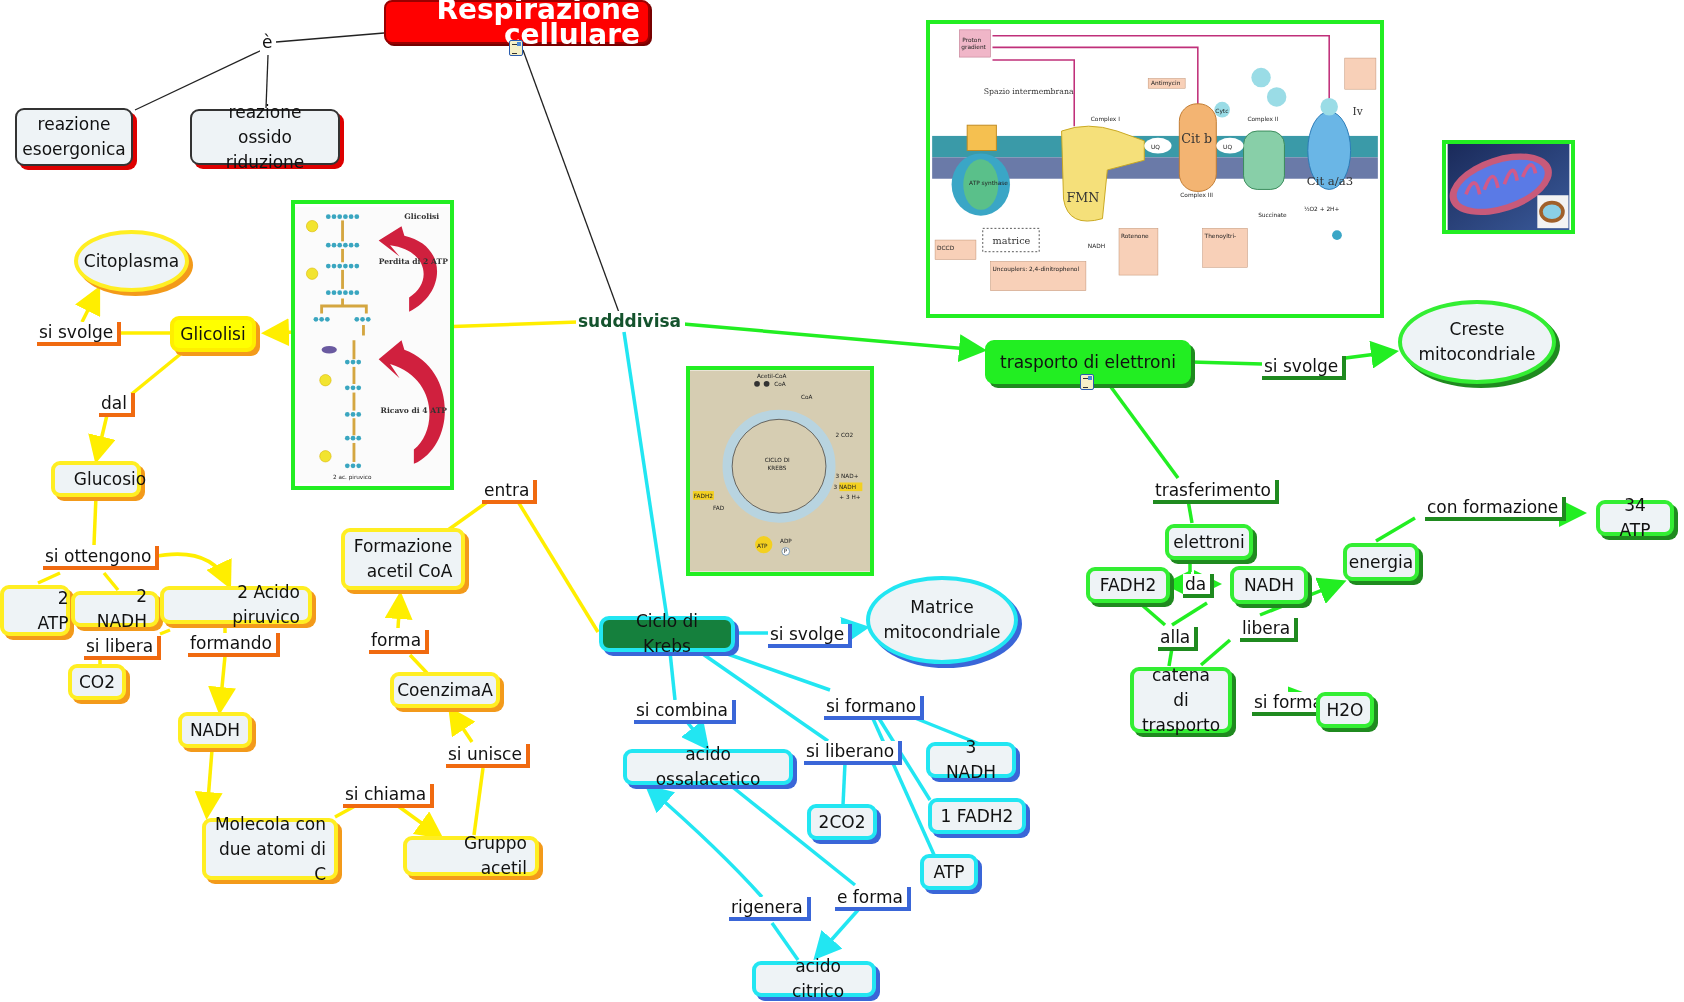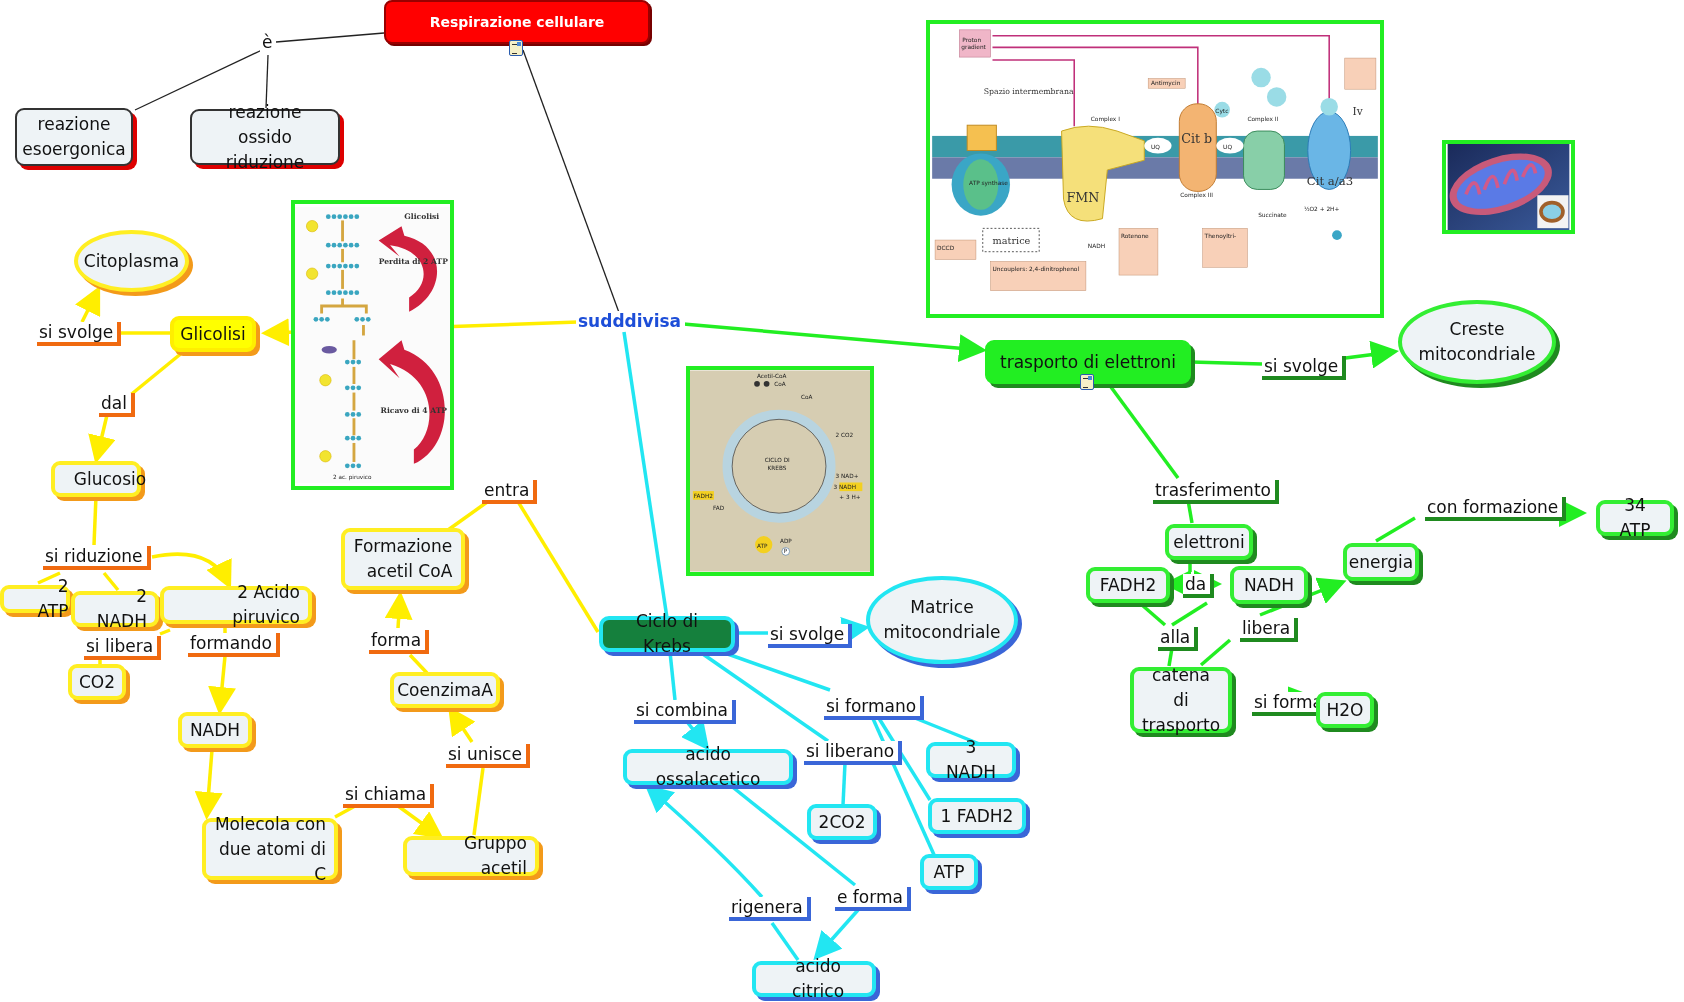--- a/index.html
+++ b/index.html
@@ -7,30 +7,30 @@
          font-family:"DejaVu Sans", sans-serif; color:#111; }
   #links { position:absolute; left:0; top:0; width:1684px; height:1002px; pointer-events:none; }
   .node { position:absolute; box-sizing:border-box; background:#eef3f6; border:4px solid #ffee00;
           border-radius:9px; text-align:center; font-size:17px; line-height:25px;
           display:flex; align-items:center; justify-content:center; padding:0 8px; white-space:pre-line; }
   .y { border-color:#ffee22; box-shadow:4px 4px 0 #f39a1a;text-align:right; }
   .c { border-color:#22e6f2; box-shadow:4px 4px 0 #3a66d8; }
   .g { border-color:#33ee33; box-shadow:4px 4px 0 #1f8a1f; }
   .k { border:2px solid #333; box-shadow:4px 4px 0 #dd0000; background:#eef3f6; }
   .ell { border-radius:50%; }
-  .root { background:#ff0000; color:#fff; font-size:14px; border:2px solid #990000; border-radius:8px; box-shadow:2px 2px 0 #770000; font-weight:bold;text-align:right;}
+  .root { background:#ff0000; color:#fff; font-size:28px; border:2px solid #990000; border-radius:8px; box-shadow:2px 2px 0 #770000; font-weight:bold;text-align:right;}
   .glic { background:#ffff00; border-color:#ffee00; box-shadow:4px 4px 0 #f39a1a; }
   .krebs { background:#15803d; border-color:#22e6f2; box-shadow:4px 4px 0 #3a66d8;border-radius:10px; }
   .trasp { background:#22ee22; border-color:#22ee22; box-shadow:4px 4px 0 #1f8a1f; }
   .lp { position:absolute; font-size:17px; line-height:20px; padding:0 4px 0 2px; background:#fff; white-space:nowrap; }
   .lp.y { border:none; box-shadow:none; border-bottom:4px solid #f06a10; border-right:4px solid #f06a10; }
   .lp.c { border:none; box-shadow:none; border-bottom:4px solid #3a66d8; border-right:4px solid #3a66d8; }
   .lp.g { border:none; box-shadow:none; border-bottom:4px solid #1f8a1f; border-right:4px solid #1f8a1f; }
   .lp.k { border:none; box-shadow:none; }
-  .lp.r { color:#1d4ed8; font-weight:bold; border:none; box-shadow:none; font-size:17px; }
+  .lp.r { color:#14532d; font-weight:bold; border:none; box-shadow:none; font-size:17px; }
   .imgpanel { position:absolute; box-sizing:border-box; border:4px solid #22ee22; background:#fff; overflow:hidden; }
   .imgpanel svg { width:100%; height:100%; display:block; }
   .noteicon { position:absolute; width:14px; height:16px; box-sizing:border-box; border:1px solid #2a5db0;
               background:#f5f0c8; border-radius:2px; }
   .noteicon::before { content:""; position:absolute; left:2px; top:3px; width:5px; height:8px;
               border-top:1px solid #333; border-bottom:1px solid #333; }
   .noteicon::after { content:""; position:absolute; right:1px; top:1px; width:4px; height:4px; background:#4a8ad8; }
   .small { font-family:"DejaVu Serif", serif; font-size:8px; fill:#333; }
   .tiny { font-family:"DejaVu Sans", sans-serif; font-size:6px; fill:#222; }
 </style>
@@ -128,22 +128,22 @@
 esoergonica</div>
 <div class="node k" style="left:190px;top:109px;width:150px;height:56px;">reazione
 ossido riduzione</div>
 <div class="lp r" style="left:576px;top:311px;">sudddivisa</div>
 
 <div class="node glic" style="left:170px;top:316px;width:86px;height:36px;">Glicolisi</div>
 <div class="lp y" style="left:37px;top:322px;">si svolge</div>
 <div class="node y ell" style="left:74px;top:230px;width:115px;height:62px;">Citoplasma</div>
 <div class="lp y" style="left:99px;top:393px;">dal</div>
 <div class="node y" style="left:51px;top:461px;width:90px;height:36px;padding-left:36px;">Glucosio</div>
-<div class="lp y" style="left:43px;top:546px;">si riduzione</div>
-<div class="node y" style="left:0px;top:585px;width:70px;height:28px;padding-left:44px;">2 ATP</div>
+<div class="lp y" style="left:43px;top:546px;">si ottengono</div>
+<div class="node y" style="left:0px;top:585px;width:70px;height:51px;padding-left:44px;">2 ATP</div>
 <div class="node y" style="left:71px;top:591px;width:88px;height:36px;">2 NADH</div>
 <div class="node y" style="left:160px;top:586px;width:152px;height:38px;">2 Acido piruvico</div>
 <div class="lp y" style="left:84px;top:636px;">si libera</div>
 <div class="node y" style="left:68px;top:664px;width:58px;height:36px;">CO2</div>
 <div class="lp y" style="left:188px;top:633px;">formando</div>
 <div class="node y" style="left:178px;top:712px;width:74px;height:36px;">NADH</div>
 <div class="node y" style="left:202px;top:818px;width:136px;height:62px;">Molecola con
 due atomi di C</div>
 <div class="lp y" style="left:343px;top:784px;">si chiama</div>
 <div class="node y" style="left:403px;top:836px;width:136px;height:40px;">Gruppo acetil</div>

